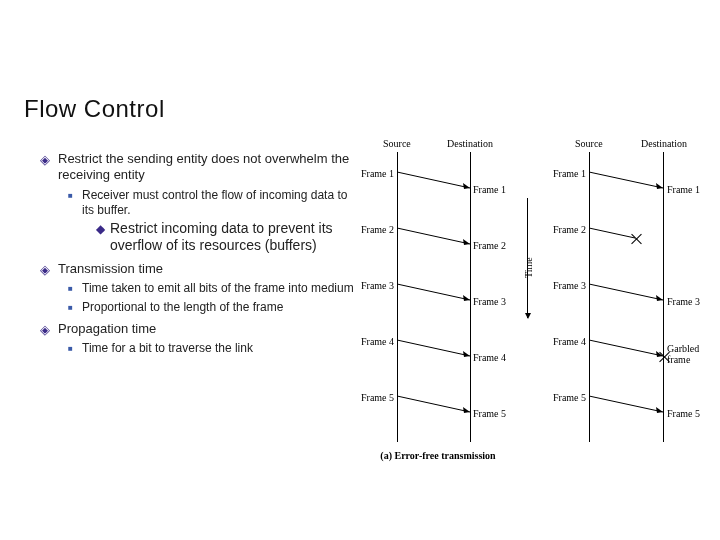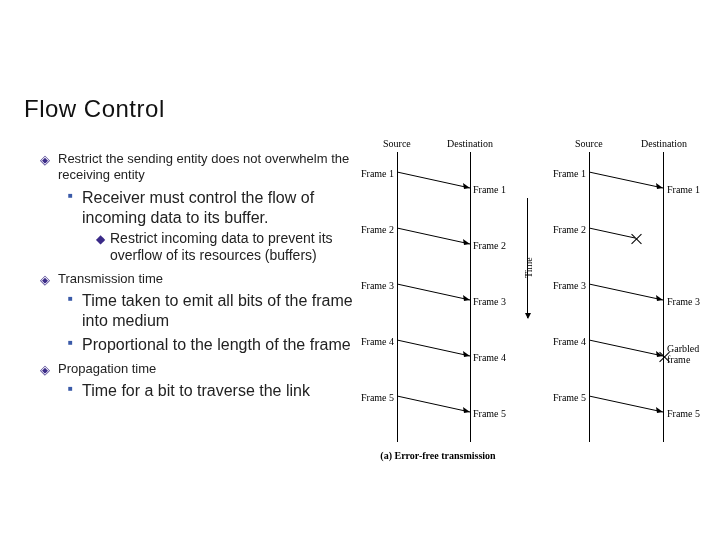--- a/index.html
+++ b/index.html
@@ -56,21 +56,21 @@
   }
   .lvl2 .bullet {
     flex: 0 0 14px;
     color: #3a5aa8;
     font-size: 8px;
     line-height: 1;
     padding-top: 4px;
   }
   .lvl2 .txt {
     flex: 1;
-    font-size: 16px;
+    font-size: 12px;
   }
   .lvl3 {
     display: flex;
     margin-top: 2px;
     margin-left: 56px;
   }
   .lvl3 .bullet {
     flex: 0 0 14px;
     color: #3a2a88;
     font-size: 12px;

